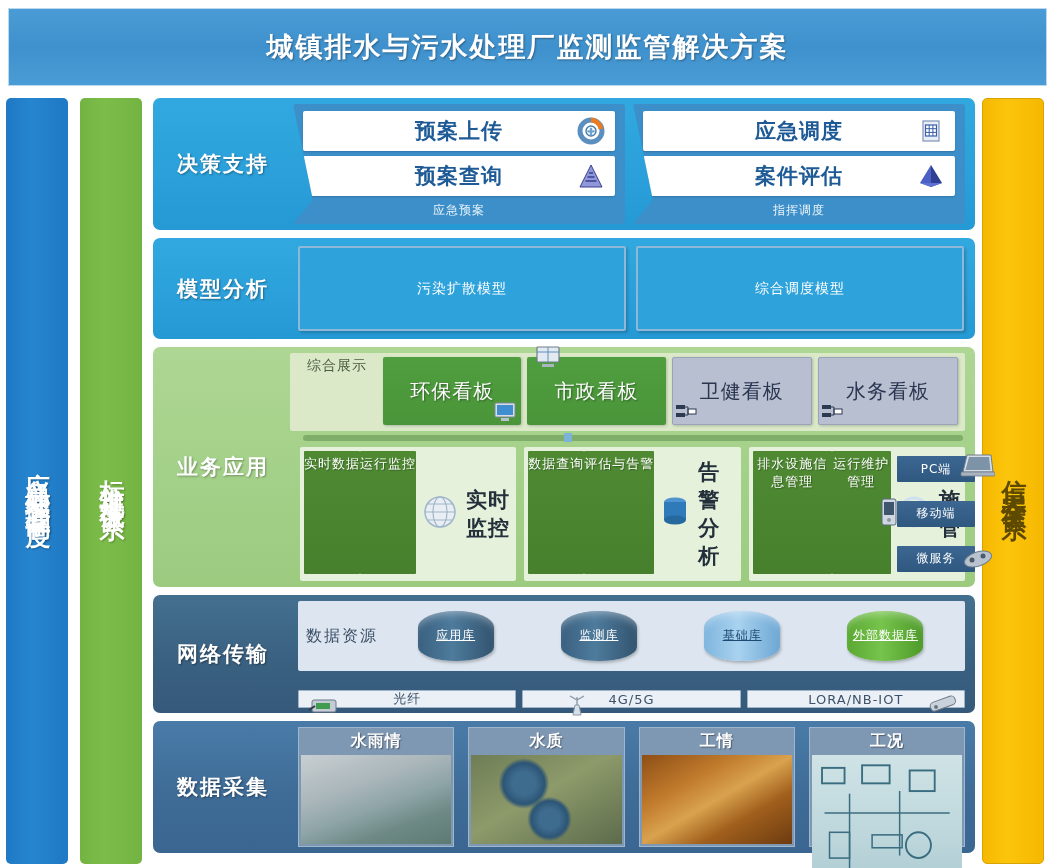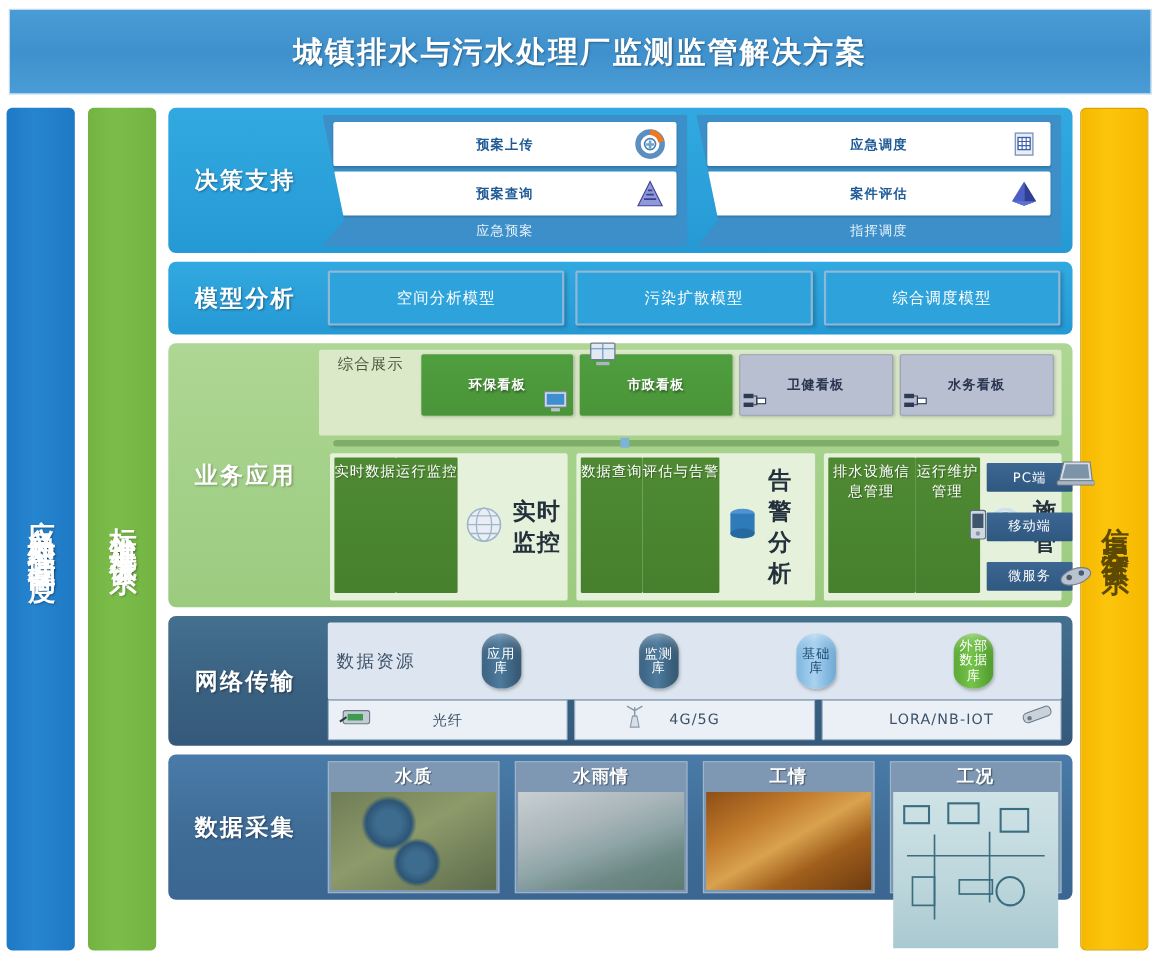--- a/index.html
+++ b/index.html
@@ -63,27 +63,27 @@
     position: relative; background: #3c8fc9; border-radius: 3px;
     display: flex; flex-direction: column; padding: 7px 10px 2px 10px;
     clip-path: polygon(0 0, 100% 0, 100% 100%, 0 100%, 6% 80%);
   }
   .dec-group + .dec-group { margin-left: 8px; }
   .dec-item {
     background: #ffffff; border-radius: 2px; height: 42px; margin-bottom: 5px;
     display: flex; align-items: center; justify-content: center;
     position: relative; box-shadow: 0 1px 2px rgba(0,0,0,.18);
   }
-  .dec-item-text { color: #1d5a96; font-size: 12px; font-weight: bold; letter-spacing: 1px; }
+  .dec-item-text { color: #1d5a96; font-size: 21px; font-weight: bold; letter-spacing: 1px; }
   .dec-icon { position: absolute; right: 10px; top: 50%; transform: translateY(-50%); width: 28px; height: 28px; }
   .dec-foot { text-align: center; color: #eaf4fb; font-size: 12px; padding: 1px 0 3px; letter-spacing: 1px; }
 
   
   #band-model {
-    height: 66px; background: linear-gradient(180deg,#31a9e0,#2ba0da 55%,#2599d4);
+    height: 101px; background: linear-gradient(180deg,#31a9e0,#2ba0da 55%,#2599d4);
     margin-bottom: 8px;
   }
   .model-item {
     flex: 1; margin: 8px 5px; background: #2ea3db; border: 2px solid #8fb8d8;
     border-radius: 2px; display: flex; align-items: center; justify-content: center;
     color: #ffffff; font-size: 14px; letter-spacing: 1px;
     box-shadow: 2px 2px 3px rgba(0,0,0,.18);
   }
 
   
@@ -96,23 +96,23 @@
     width: 140px; text-align: center;
     font-size: 21px; font-weight: bold; letter-spacing: 2px;
     color: #ffffff; text-shadow: 1px 1px 2px rgba(0,0,0,.3);
   }
   .display-row {
     position: absolute; left: 137px; top: 6px; right: 10px; height: 78px;
     background: #dbe9c9; border-radius: 2px; display: flex; align-items: flex-start; padding: 4px;
   }
   .display-title { width: 86px; text-align:center; color:#4a5c40; font-size: 14px; letter-spacing:1px; }
   .kanban {
-    flex: 1; margin: 0 3px; height: 56px; border-radius: 2px;
+    flex: 1; margin: 0 3px; height: 68px; border-radius: 2px;
     display: flex; align-items: center; justify-content: center;
-    font-size: 12px; font-weight: bold; letter-spacing: 1px; position: relative;
+    font-size: 20px; font-weight: normal; letter-spacing: 1px; position: relative;
     box-shadow: 1px 1px 3px rgba(0,0,0,.2);
   }
   .kanban.green { background: linear-gradient(180deg,#4f9e3f,#4a9539); color:#ffffff; text-shadow:1px 1px 2px rgba(0,0,0,.4); }
   .kanban.gray  { background: #b8bfd0; color:#2a3550; border:1px solid #9aa3b8; }
   .kan-ic { position: absolute; width: 22px; height: 20px; }
   .scroll-line { position:absolute; left:150px; right:12px; top:88px; height:6px; background:#7fae6a; border-radius:3px; }
   .scroll-dot { position:absolute; left:50%; top:86px; width:8px; height:9px; background:#7eb3d8; }
 
   .biz-cols { position:absolute; left:147px; top:100px; right:10px; bottom:6px; display:flex; }
   .biz-col {
@@ -142,30 +142,31 @@
   .net-label {
     position: absolute; left: 0; top: 50%; transform: translateY(-50%);
     width: 140px; text-align: center;
     font-size: 21px; font-weight: bold; letter-spacing: 2px; color: #ffffff;
     text-shadow: 1px 1px 2px rgba(0,0,0,.4);
   }
   .net-top { position:absolute; left:145px; right:10px; top:6px; height:70px; background:#dde6f0; border-radius:2px; display:flex; align-items:center; padding:0 8px;}
   .net-res-title { color:#3d5168; font-size:16px; letter-spacing:2px; margin-right:6px; }
   .db { flex:1; display:flex; align-items:center; justify-content:center; }
   .cyl {
-    width: 36px; height: 50px; border-radius: 50%/16px 16px 14px 14px;
+    width: 76px; height: 50px; border-radius: 50%/16px 16px 14px 14px;
     display:flex; align-items:center; justify-content:center;
     font-size: 12px; color:#ffffff; letter-spacing:1px; text-align:center; line-height:1.1;
     box-shadow: inset 0 8px 10px -6px rgba(255,255,255,.45), 1px 2px 3px rgba(0,0,0,.25);
+    text-decoration: underline;
   }
   .cyl.dark { background: linear-gradient(90deg,#3a6080,#4e7b9c 45%,#32546f); }
   .cyl.light{ background: linear-gradient(90deg,#7fb5de,#a9d2ef 45%,#6da7d4); }
   .cyl.orange{background: linear-gradient(90deg,#e2651b,#f58634 45%,#d85c14); }
   .cyl.greenc{background: linear-gradient(90deg,#5aa832,#76c44c 45%,#4e9a2a); }
-  .net-bot { position:absolute; left:145px; right:10px; bottom:5px; height:37px; display:flex; }
+  .net-bot { position:absolute; left:145px; right:10px; bottom:5px; height:18px; display:flex; }
   .net-ch {
     flex:1; margin-right:6px; background:#eaf0f6; border:1px solid #9fb4c8; border-radius:1px;
     display:flex; align-items:center; justify-content:center; position:relative;
     color:#3d5168; font-size:13px; letter-spacing:1px;
   }
 
   
   #band-data { height: 132px; background: linear-gradient(180deg,#4a7ba8,#3f6d98 50%,#3a6691); }
   .data-label {
     position:absolute; left:0; top:50%; transform:translateY(-50%); width:140px; text-align:center;
@@ -252,23 +253,20 @@
         <div class="dec-foot">指挥调度</div>
       </div>
 
     </div>
   </div>
 
   <div class="band" id="band-model">
     <div class="band-label">模型分析</div>
     <div class="band-body" style="padding-right:6px;">
       <div class="model-item">
-        <span>空间分析模型</span>
-      </div>
-      <div class="model-item">
         <span>污染扩散模型</span>
       </div>
       <div class="model-item">
         <span>综合调度模型</span>
       </div>
     </div>
   </div>
 
   <div class="band" id="band-business">
     <div class="biz-label">业务应用</div>
@@ -457,27 +455,27 @@
         </span>
       </div>
     </div>
   </div>
 
   <div class="band" id="band-data">
     <div class="data-label">数据采集</div>
     <div class="data-items">
 
       <div class="data-item">
+        <div class="data-item-title">水雨情</div>
+        <div class="data-photo photo-rain"></div>
+      </div>
+
+      <div class="data-item">
         <div class="data-item-title">水质</div>
         <div class="data-photo photo-quality"></div>
-      </div>
-
-      <div class="data-item">
-        <div class="data-item-title">水雨情</div>
-        <div class="data-photo photo-rain"></div>
       </div>
 
       <div class="data-item">
         <div class="data-item-title">工情</div>
         <div class="data-photo photo-work"></div>
       </div>
 
       <div class="data-item" style="margin-right:0;">
         <div class="data-item-title">工况</div>
         <div class="data-photo photo-status">

